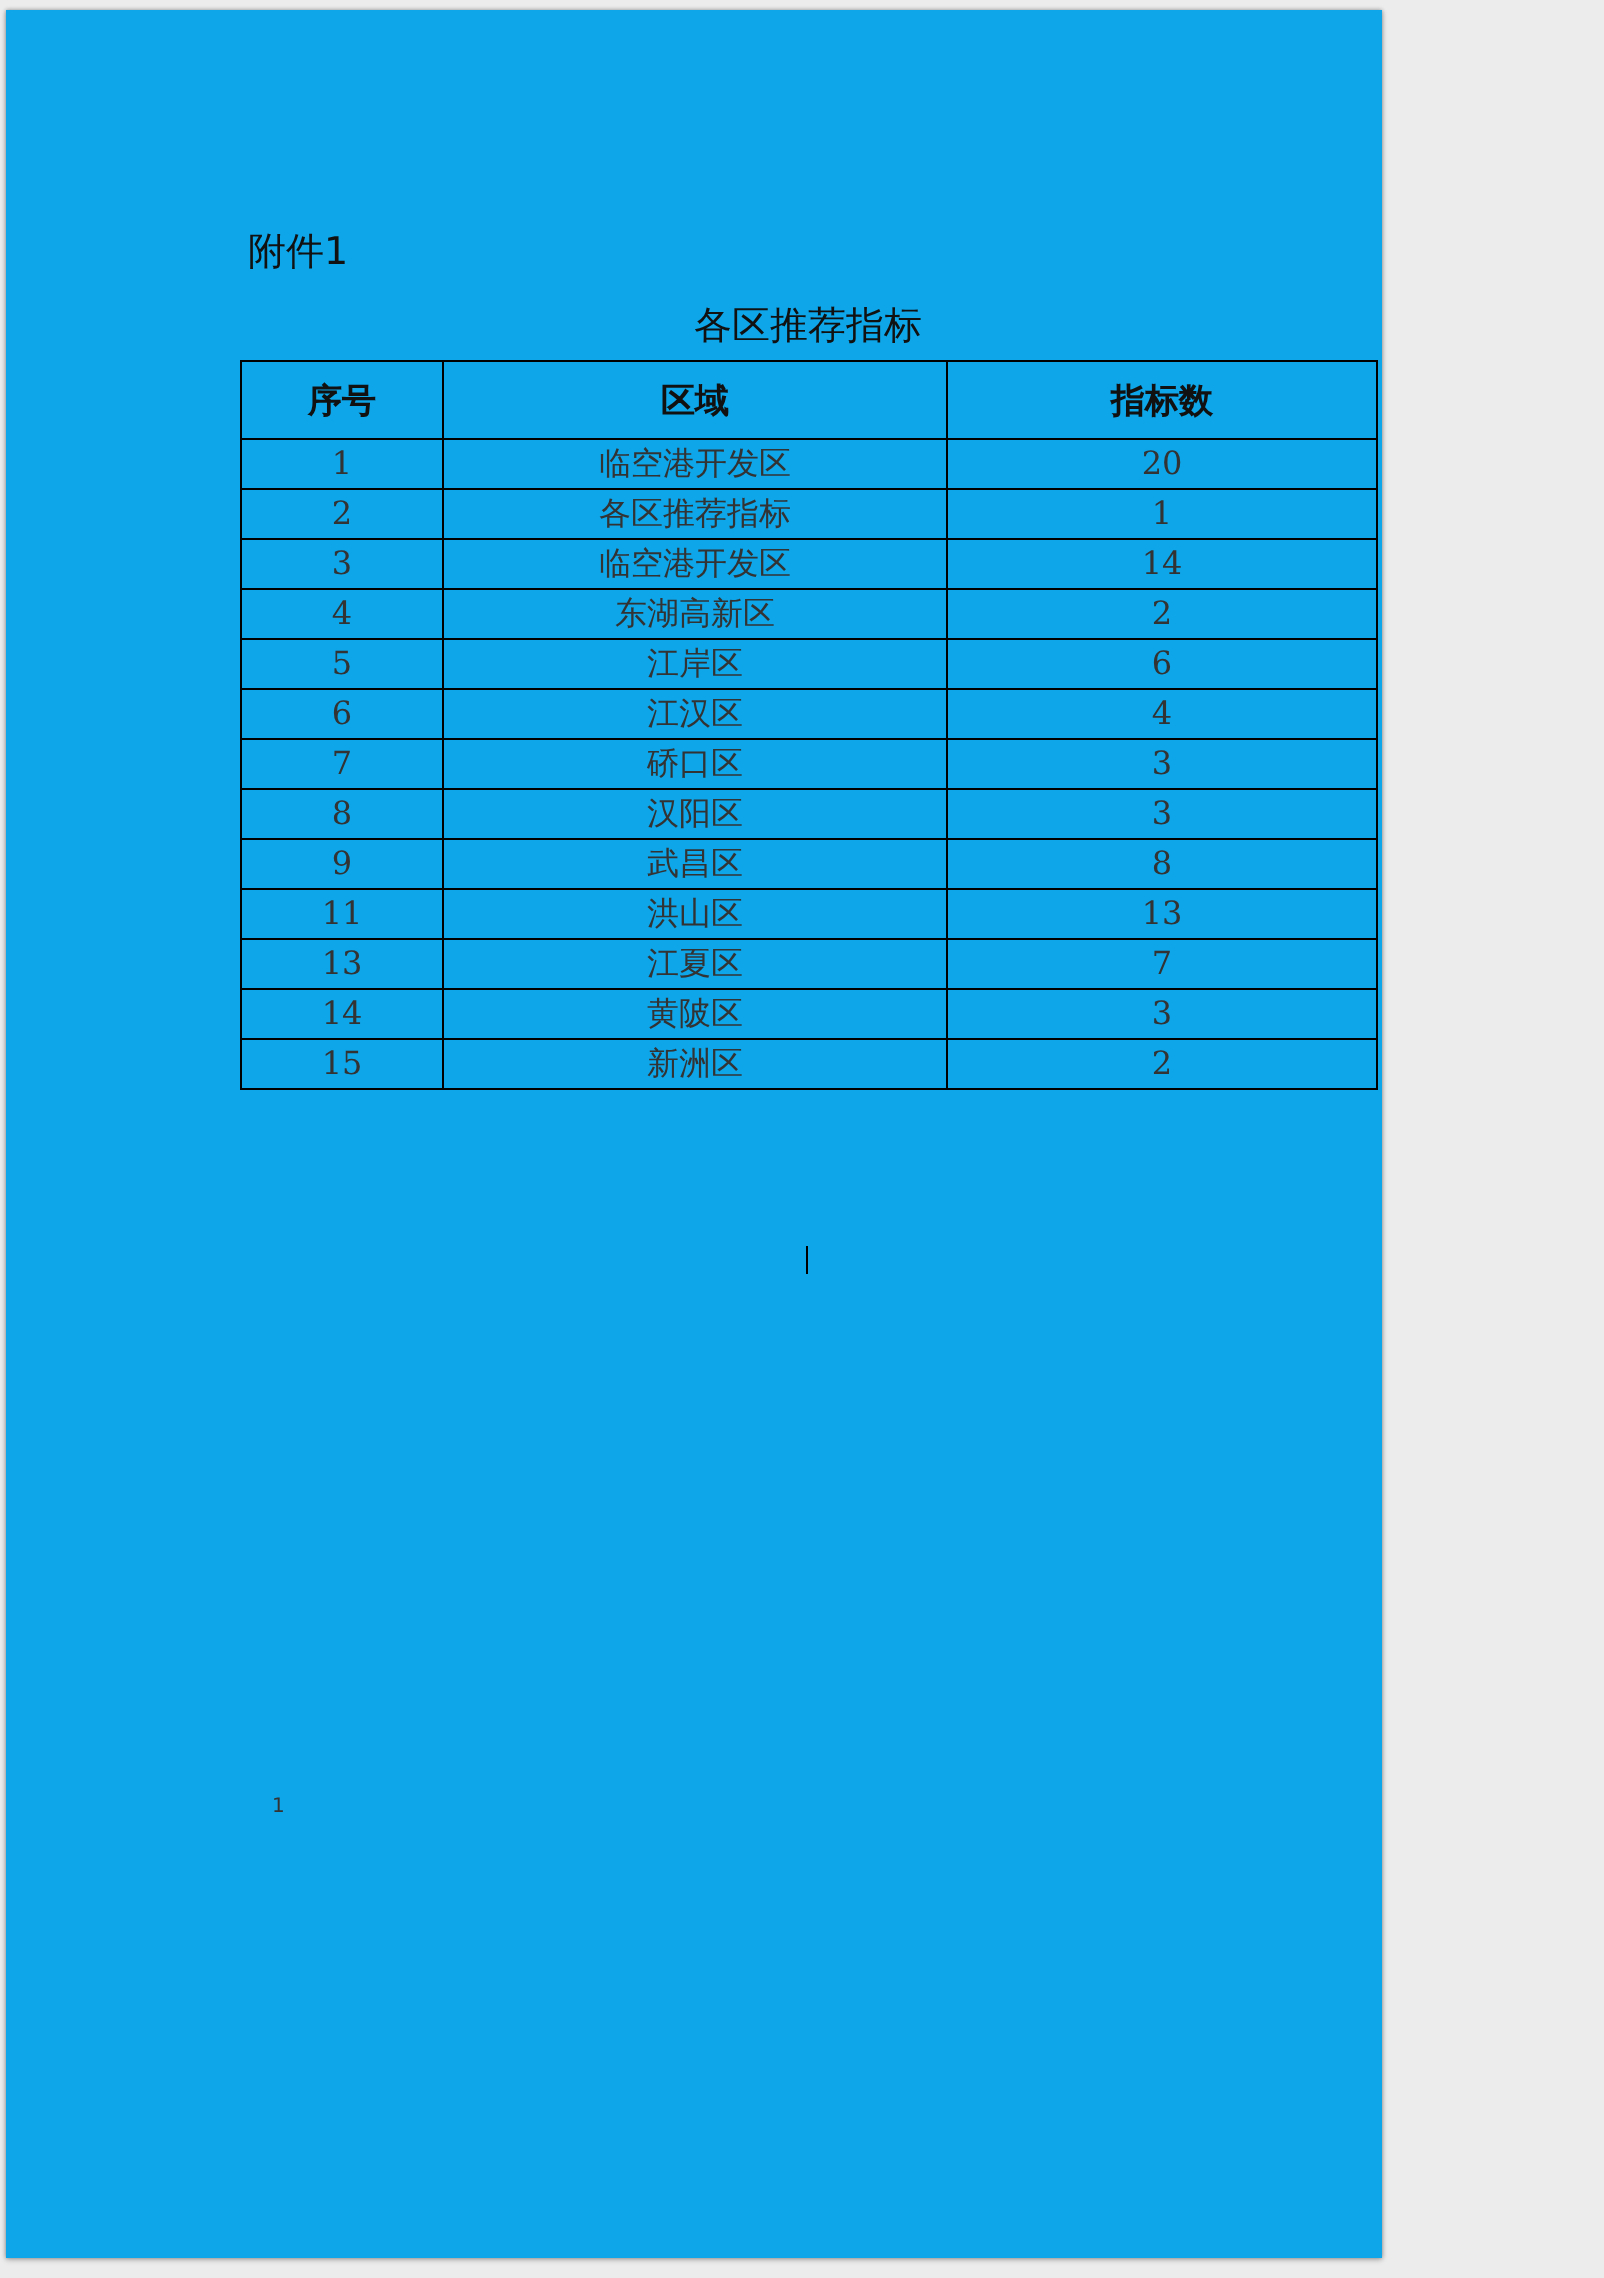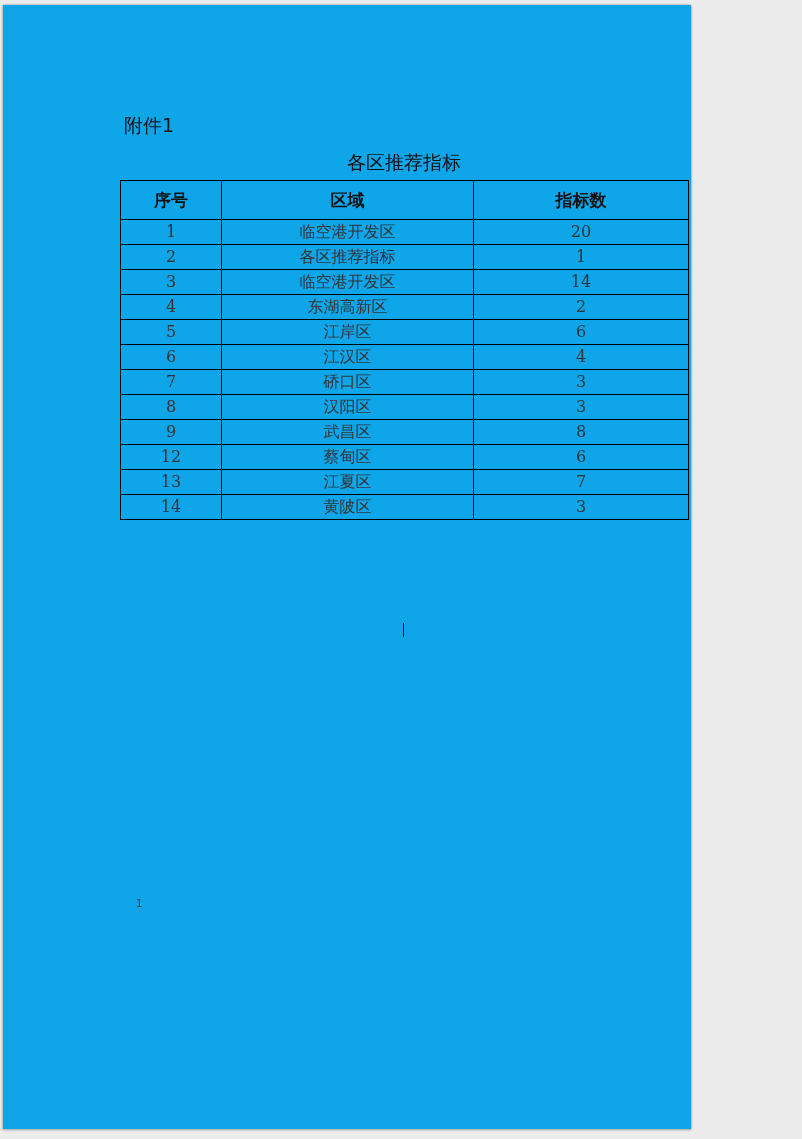--- a/index.html
+++ b/index.html
@@ -147,32 +147,37 @@
           <td>8</td>
           <td>汉阳区</td>
           <td>3</td>
         </tr>
       <tr>
           <td>9</td>
           <td>武昌区</td>
           <td>8</td>
         </tr>
       <tr>
-          <td>12</td>
-          <td>蔡甸区</td>
-          <td>6</td>
+          <td>11</td>
+          <td>洪山区</td>
+          <td>13</td>
         </tr>
       <tr>
           <td>13</td>
           <td>江夏区</td>
           <td>7</td>
         </tr>
       <tr>
           <td>14</td>
           <td>黄陂区</td>
           <td>3</td>
         </tr>
+      <tr>
+          <td>15</td>
+          <td>新洲区</td>
+          <td>2</td>
+        </tr>
     </tbody>
   </table>
 
   <div class="cursor-mark"></div>
   <div class="page-number">1</div>
 </div>
 
 </body></html>

